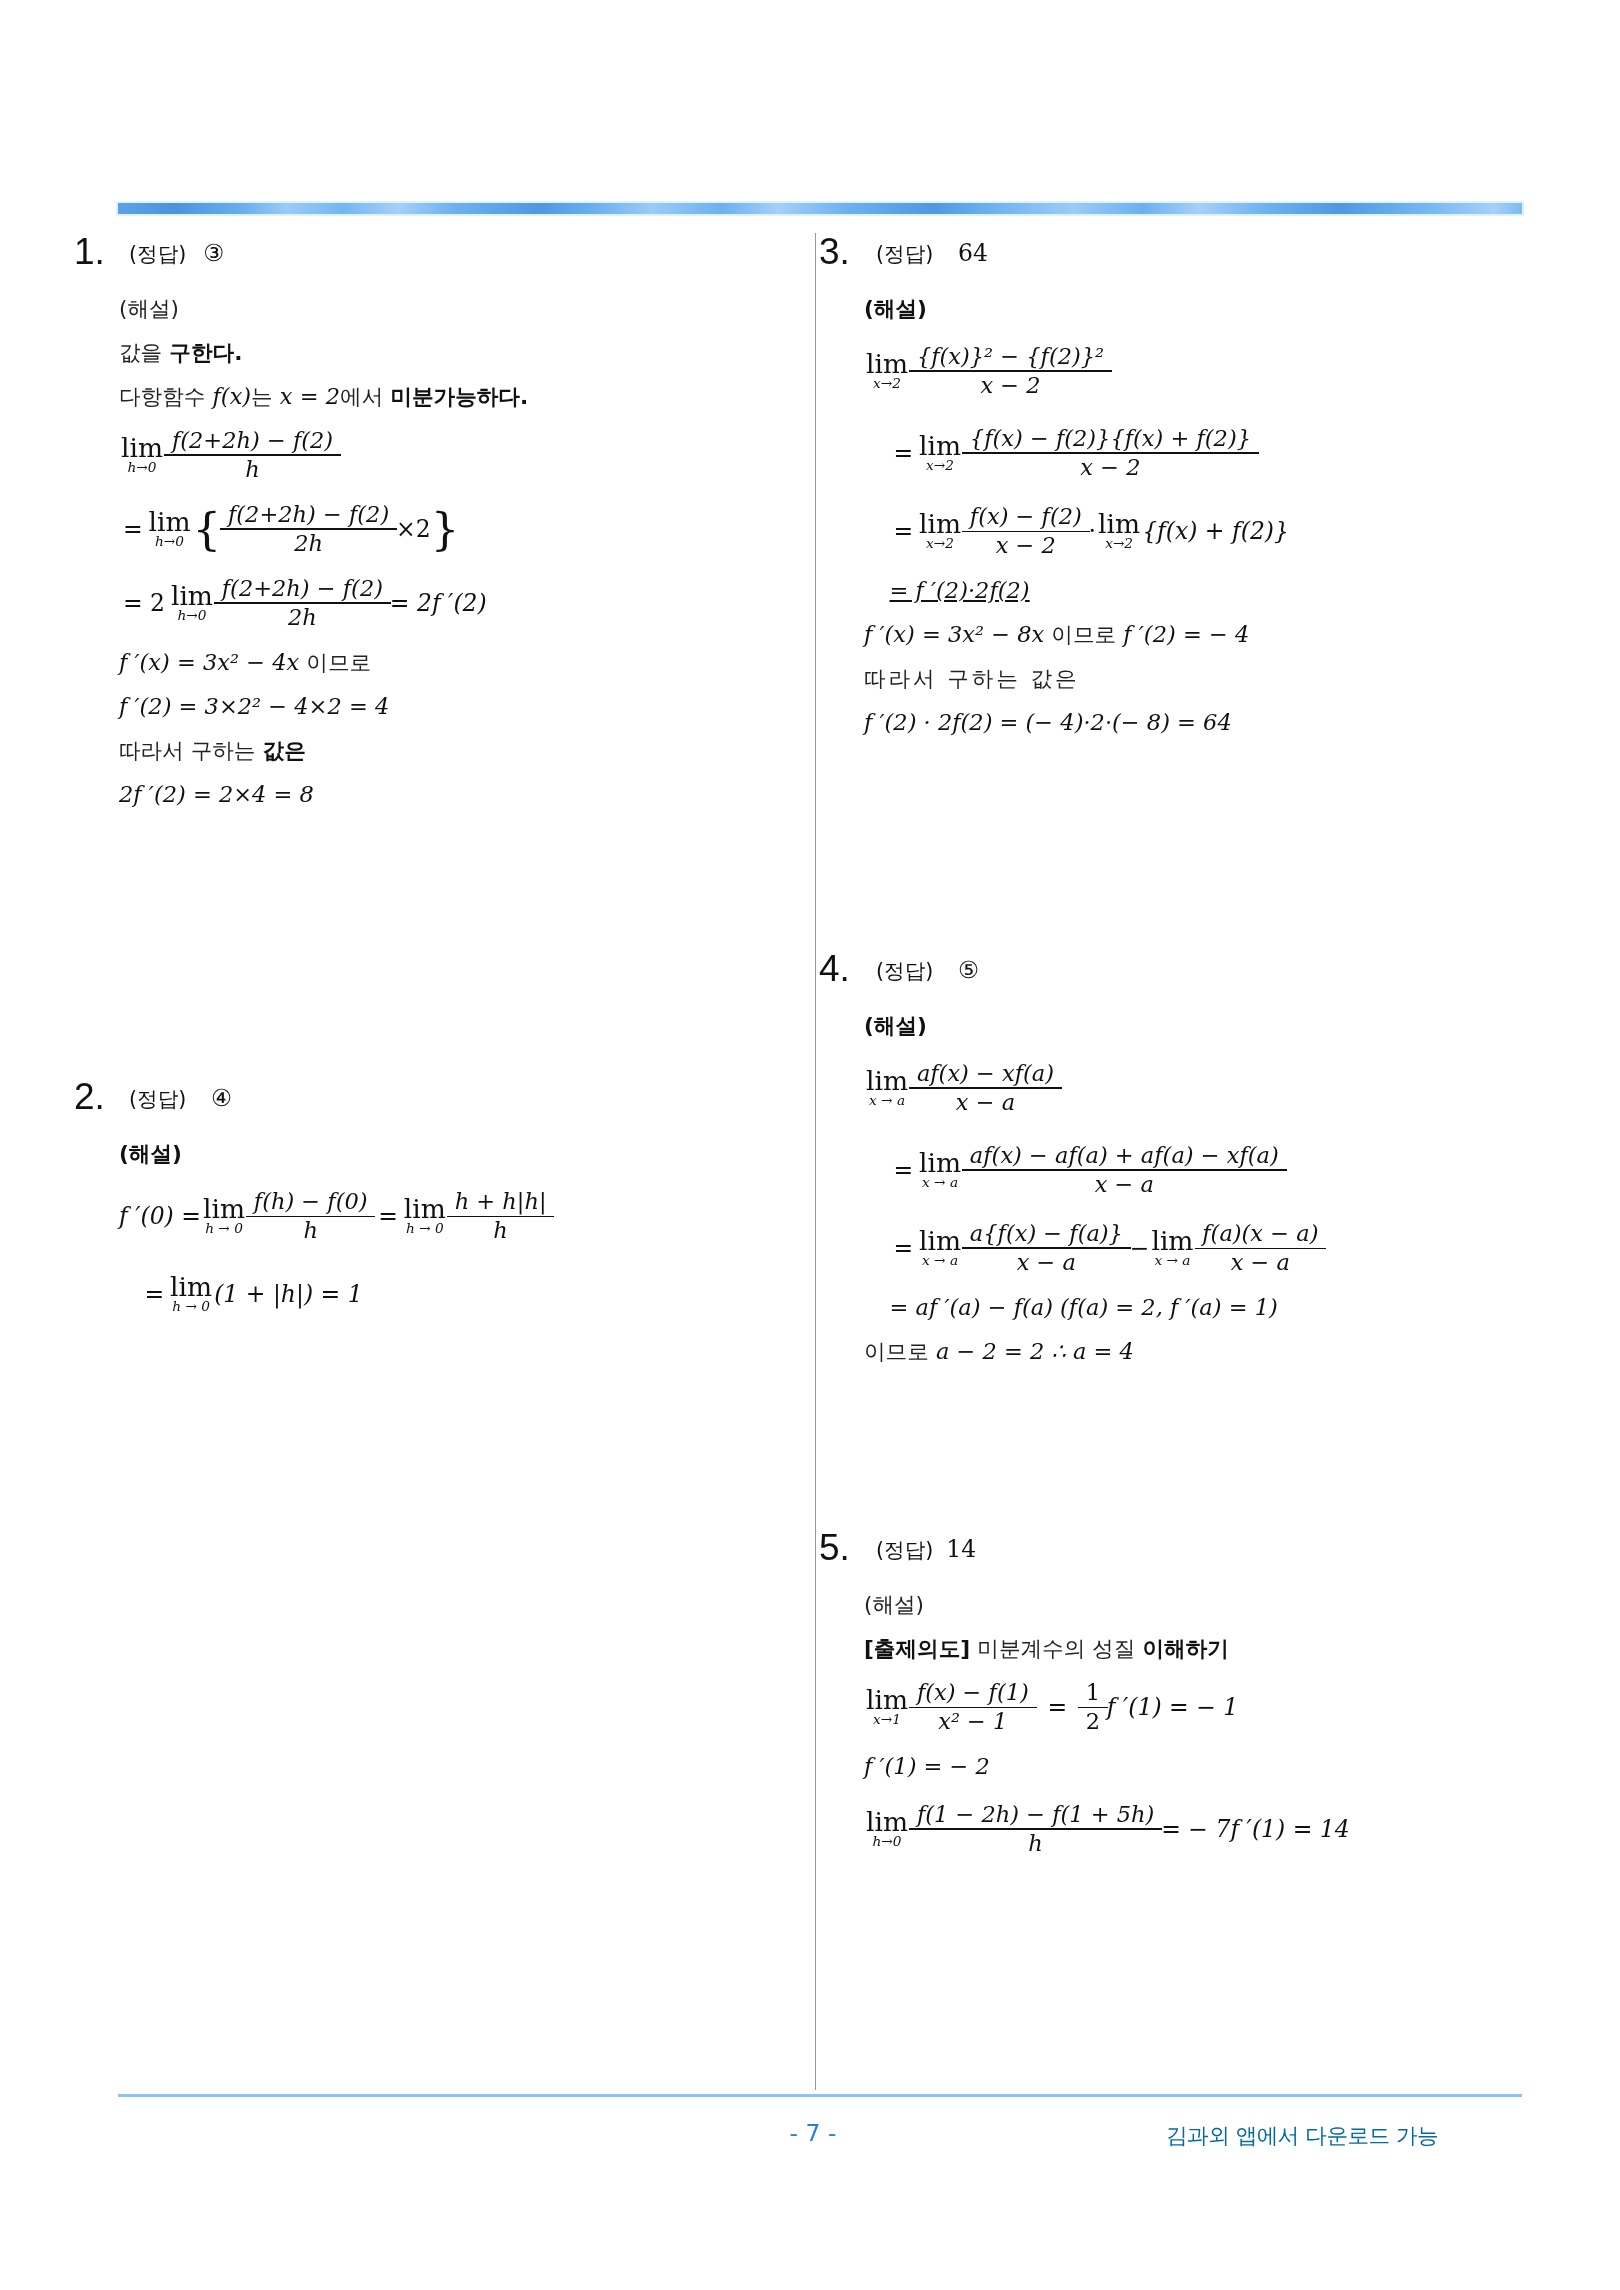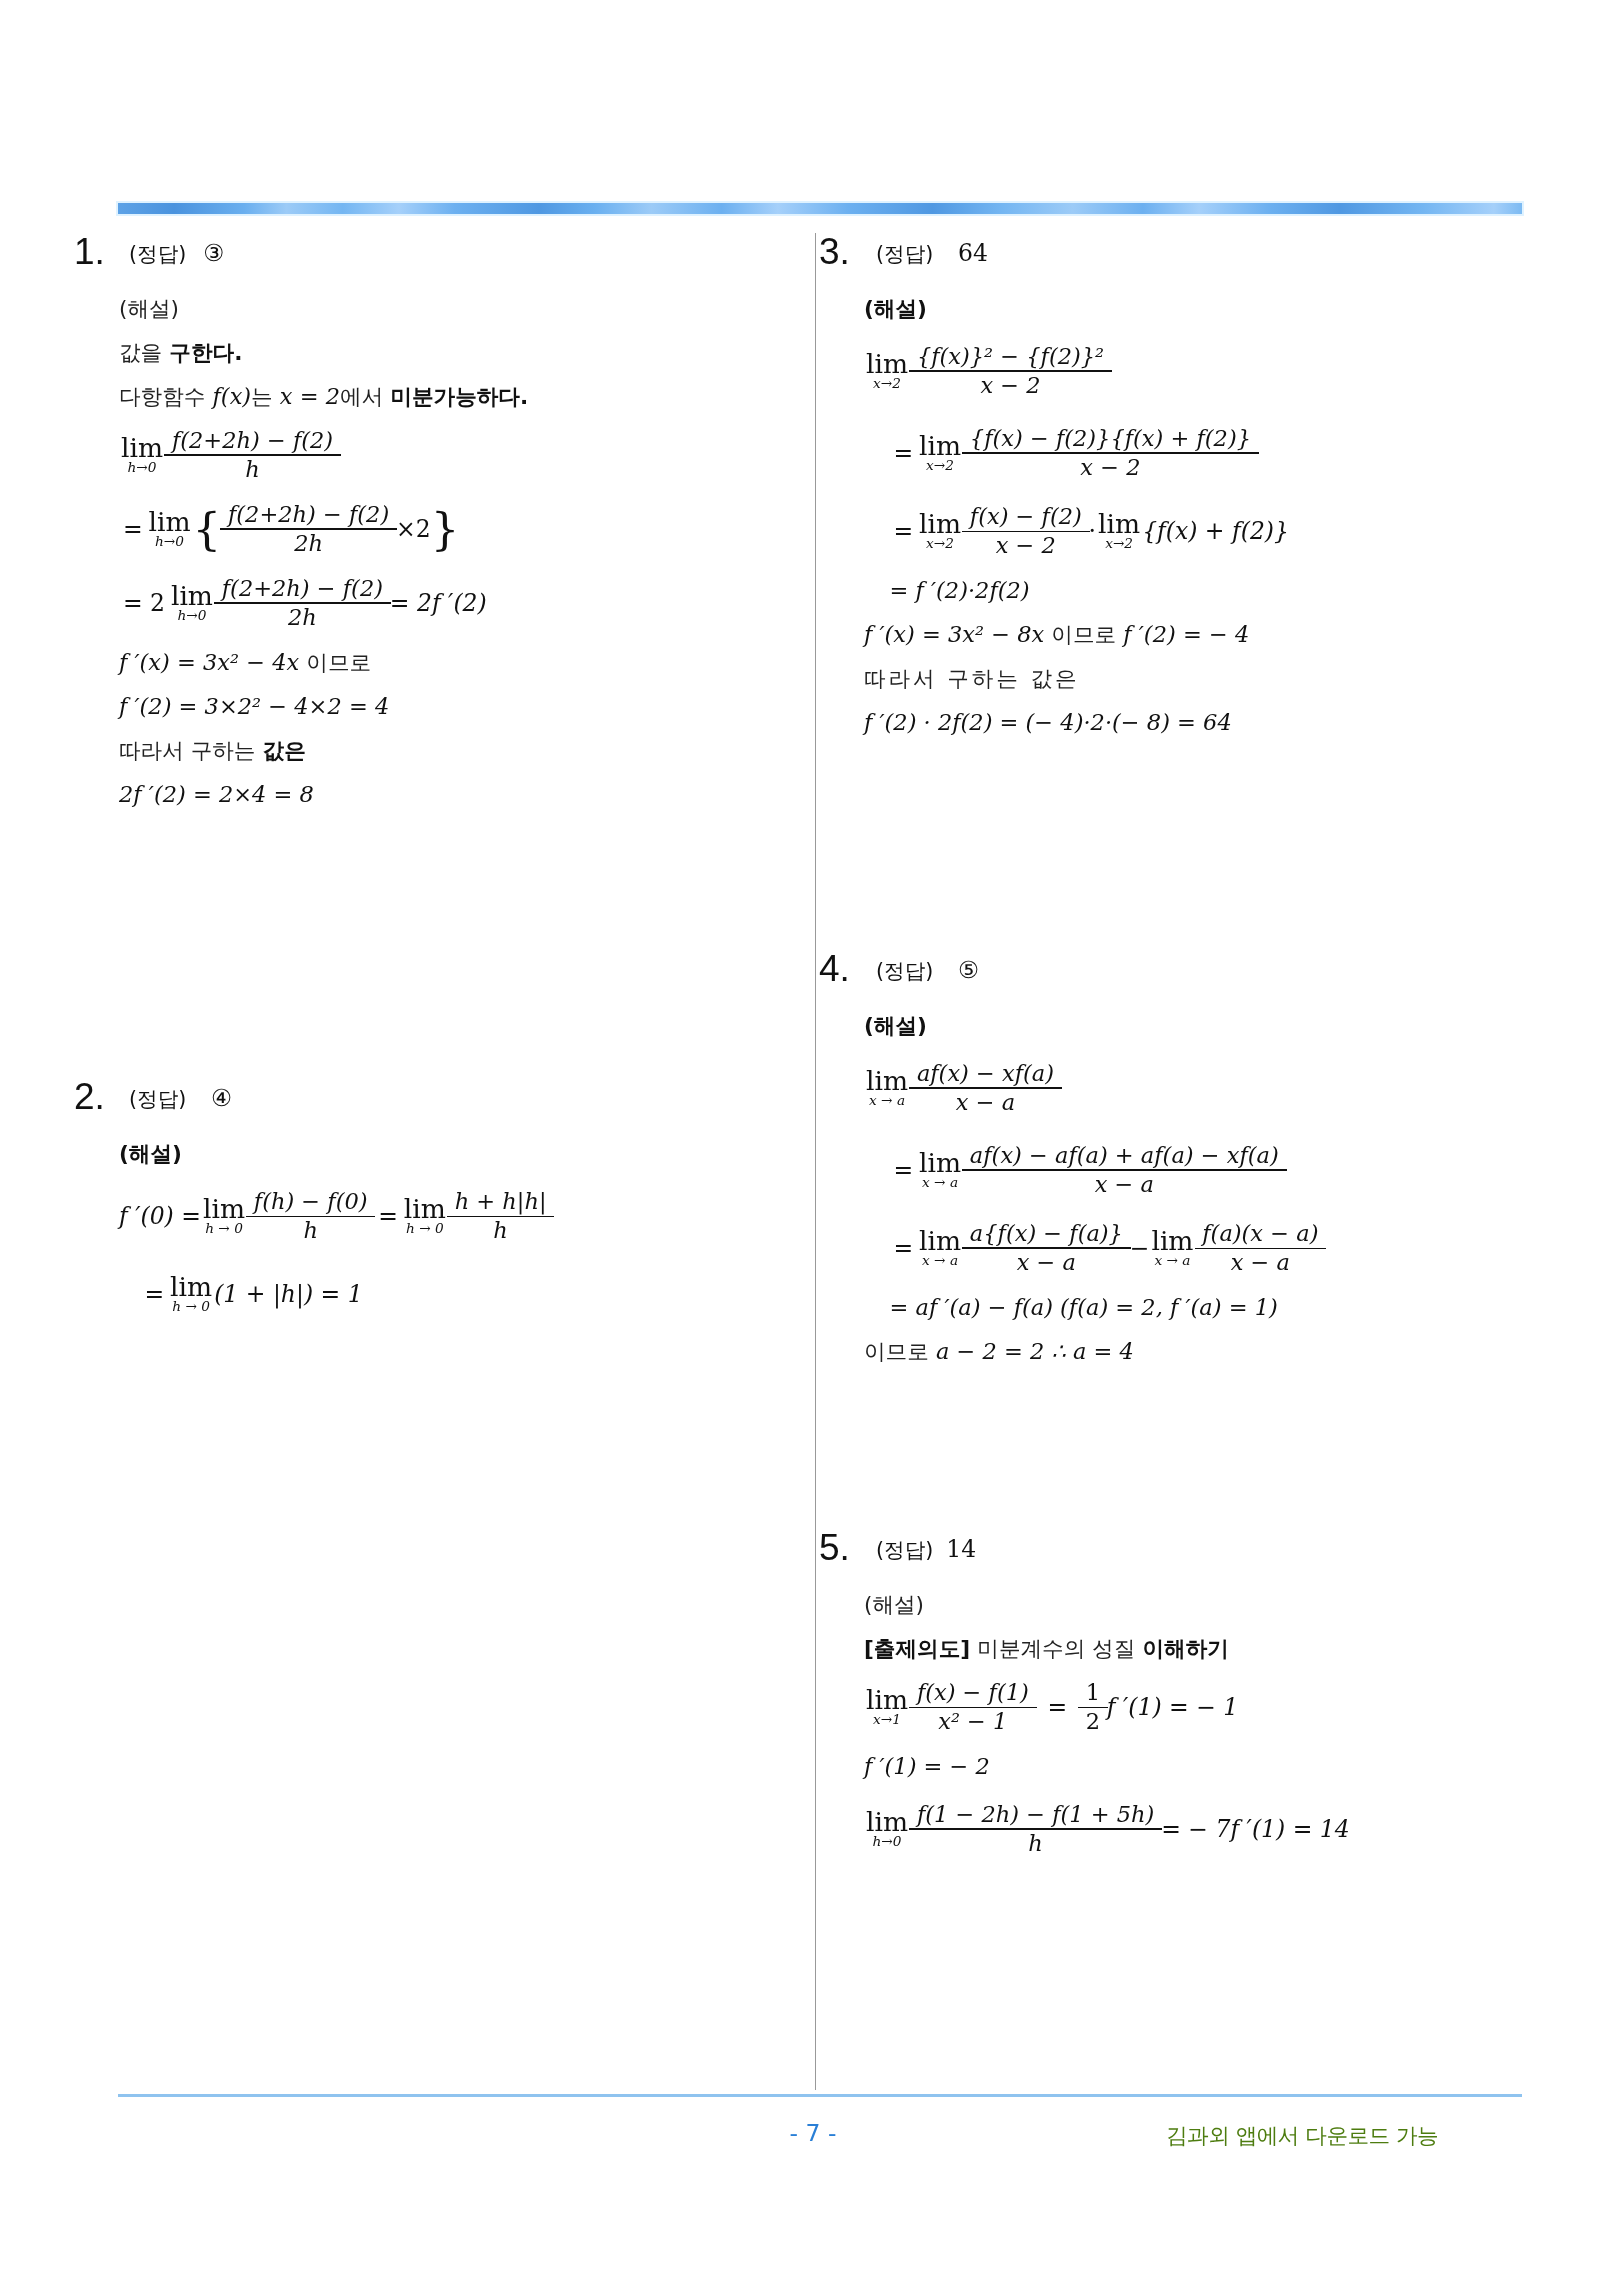--- a/index.html
+++ b/index.html
@@ -23,21 +23,21 @@
   .footer-line {
     position: absolute; left: 118px; top: 2094px; width: 1404px; height: 2.9px;
     background: #8fc3ef;
   }
   .page-number {
     position: absolute; left: 774px; top: 2119px; width: 78px; text-align: center;
     font-family: "DejaVu Sans", sans-serif; font-size: 23.5px; color: #2a7fd6;
   }
   .footer-note {
     position: absolute; left: 1166px; top: 2121px;
-    font-family: "DejaVu Sans", sans-serif; font-size: 21.6px; color: #4d7c0f;
+    font-family: "DejaVu Sans", sans-serif; font-size: 21.6px; color: #0369a1;
     letter-spacing: -0.5px;
   }
   .problem { position: absolute; }
   .pnum {
     position: absolute; left: 0; top: -7.8px;
     font-family: "Liberation Sans", sans-serif; font-size: 37px; color: #111;
   }
   .phead { position: absolute; left: 55px; top: 0; white-space: nowrap; font-size: 22.5px; }
   .ans-label { font-family: "DejaVu Sans", sans-serif; font-weight: normal; font-size: 20.6px; }
   .ans-val { font-size: 23.5px; margin-left: 9.8px; }
@@ -228,21 +228,21 @@
             <span class="d mi" style="border-top-width:1px;">x − 2</span>
           </span>
         <span>·</span>
         <span class="lim">
             <span class="w">lim</span>
             <span class="s">x→2</span>
           </span>
         <span class="mi">{f(x) + f(2)}</span>
       </div>
     </div>
-    <div class="ln" style="padding-left:25.5px;"><span class="mi">= f ′(2)·2f(2)</span></div>
+    <div class="ln" style="padding-left:25.5px;text-decoration:underline;"><span class="mi">= f ′(2)·2f(2)</span></div>
     <div class="ln">
       <span class="mi">f ′(x) = 3x² − 8x</span>
       <span class="kr light">이므로</span>
       <span class="mi">f ′(2) = − 4</span>
     </div>
     <div class="ln"><span class="kr light" style="letter-spacing:2.9px;">따라서 구하는 값은</span></div>
     <div class="ln"><span class="mi">f ′(2) · 2f(2) = (− 4)·2·(− 8) = 64</span></div>
   </div>
 </div>
 

